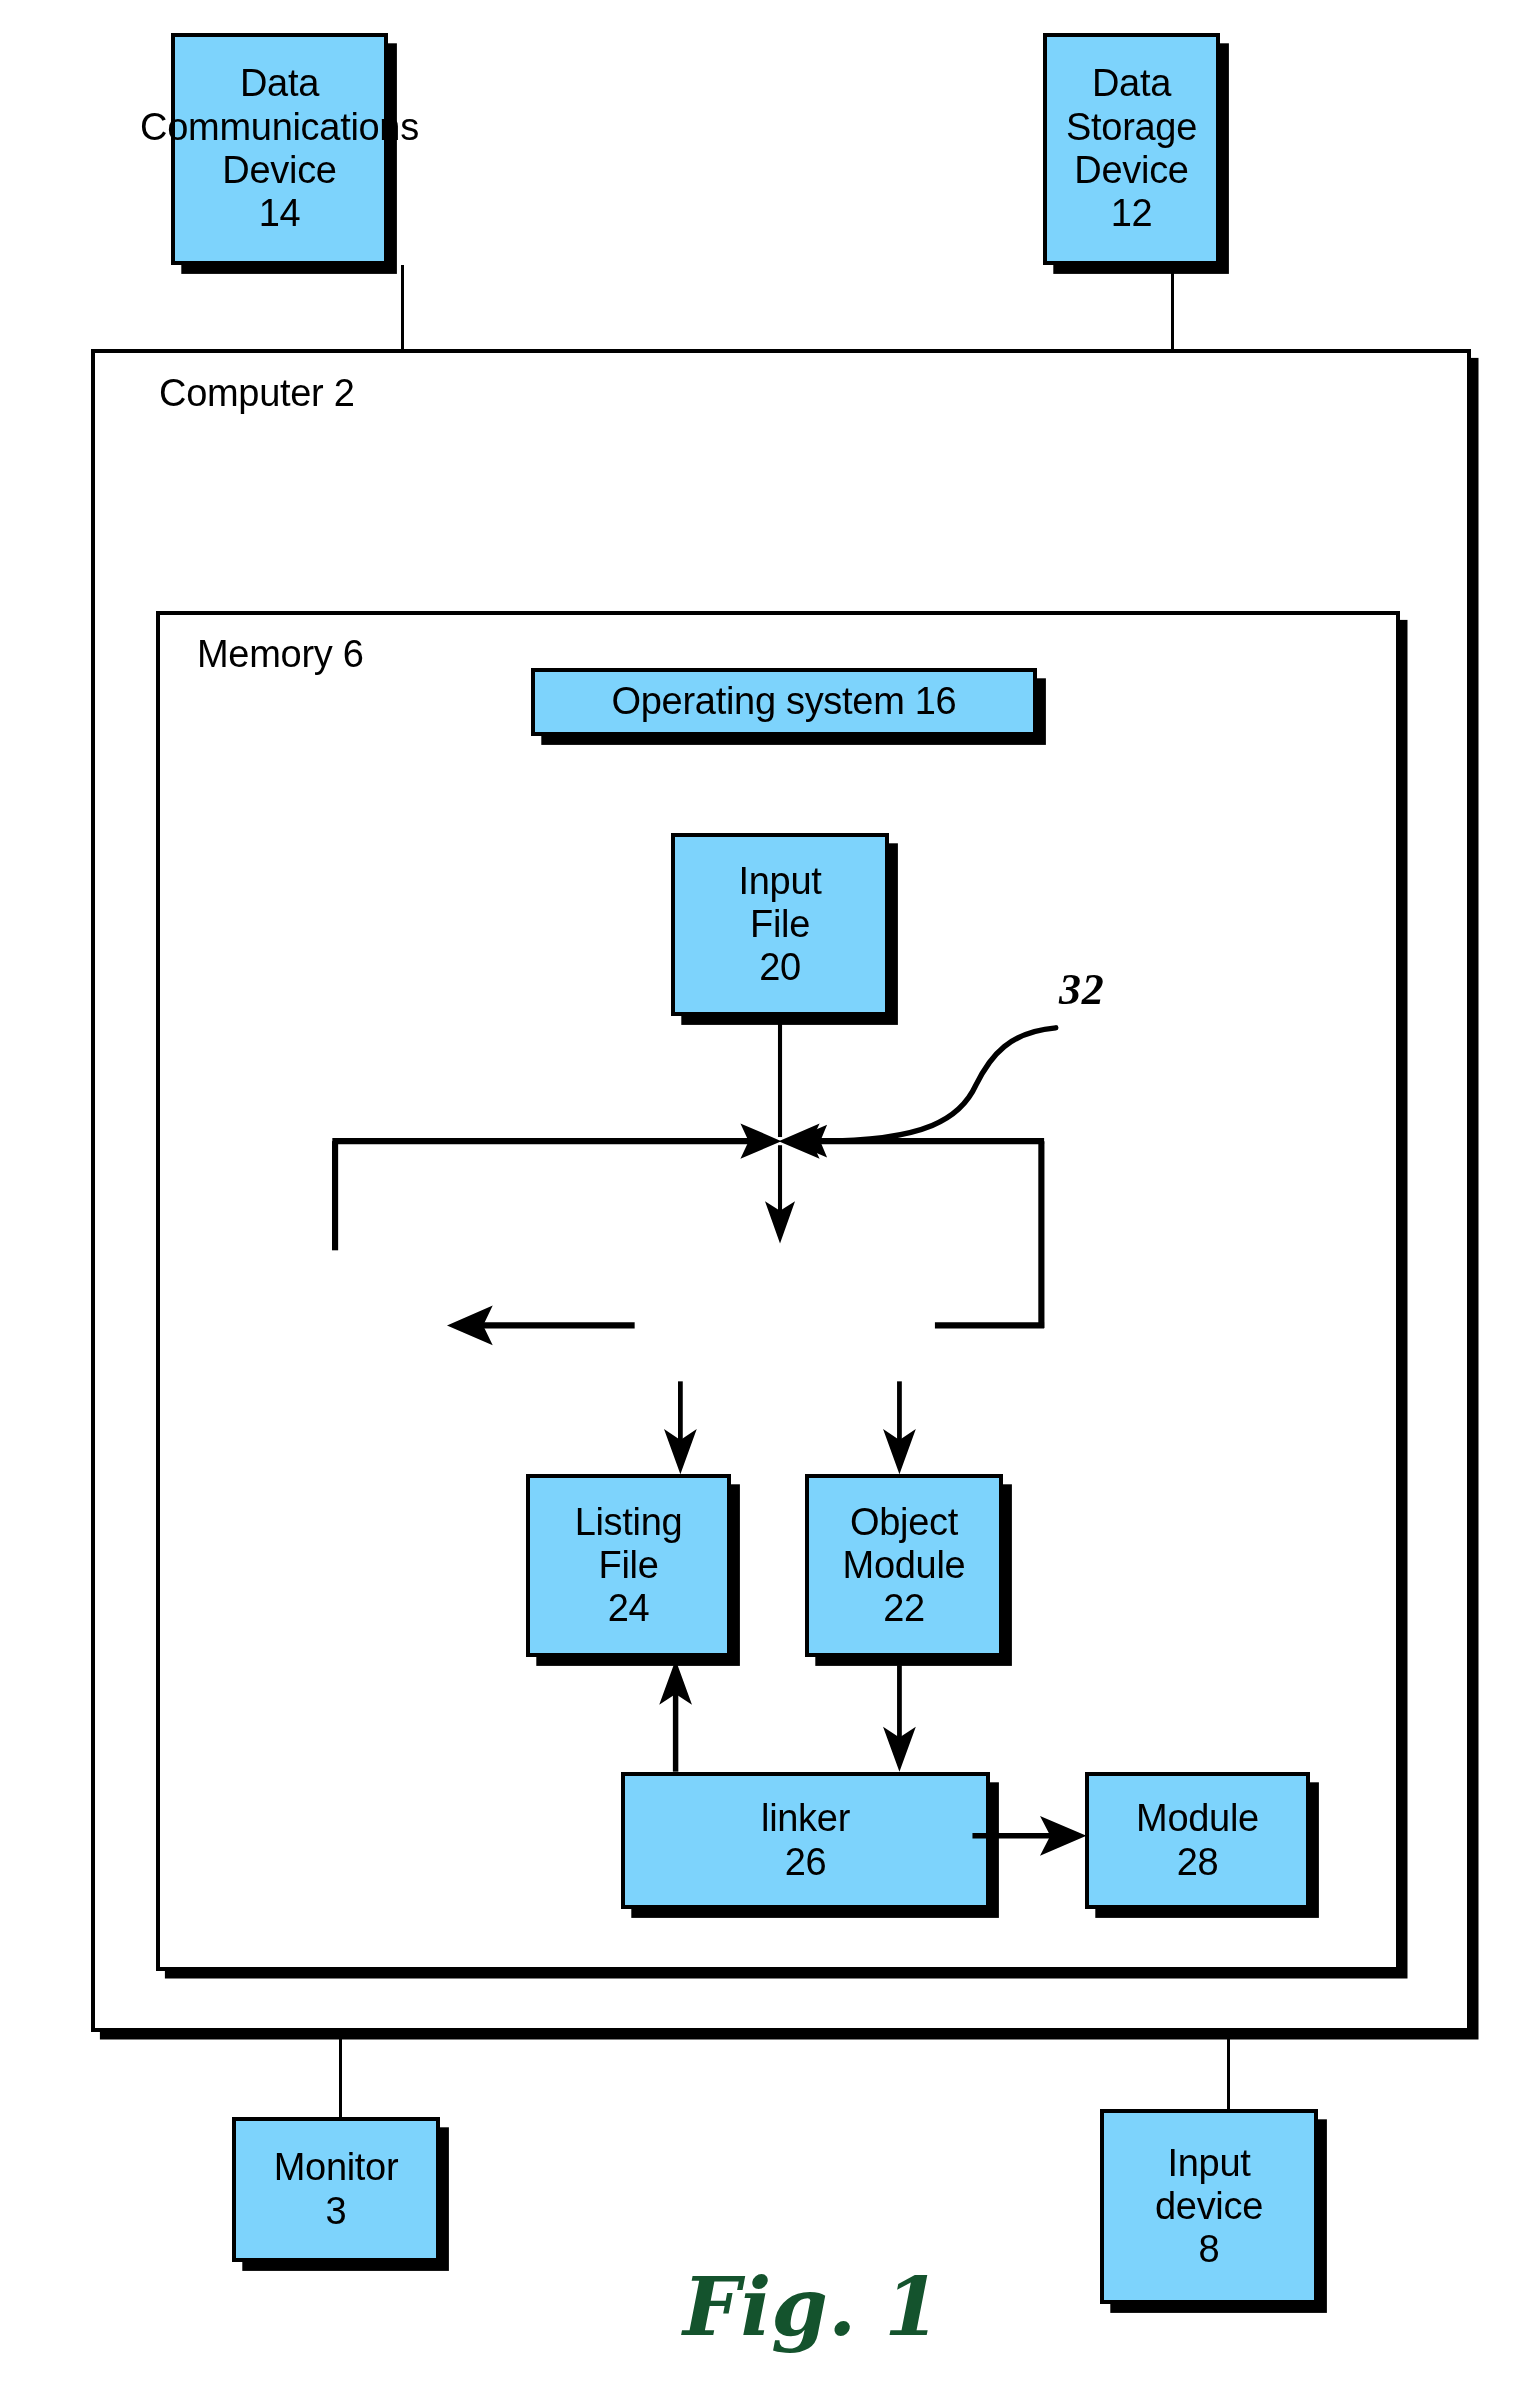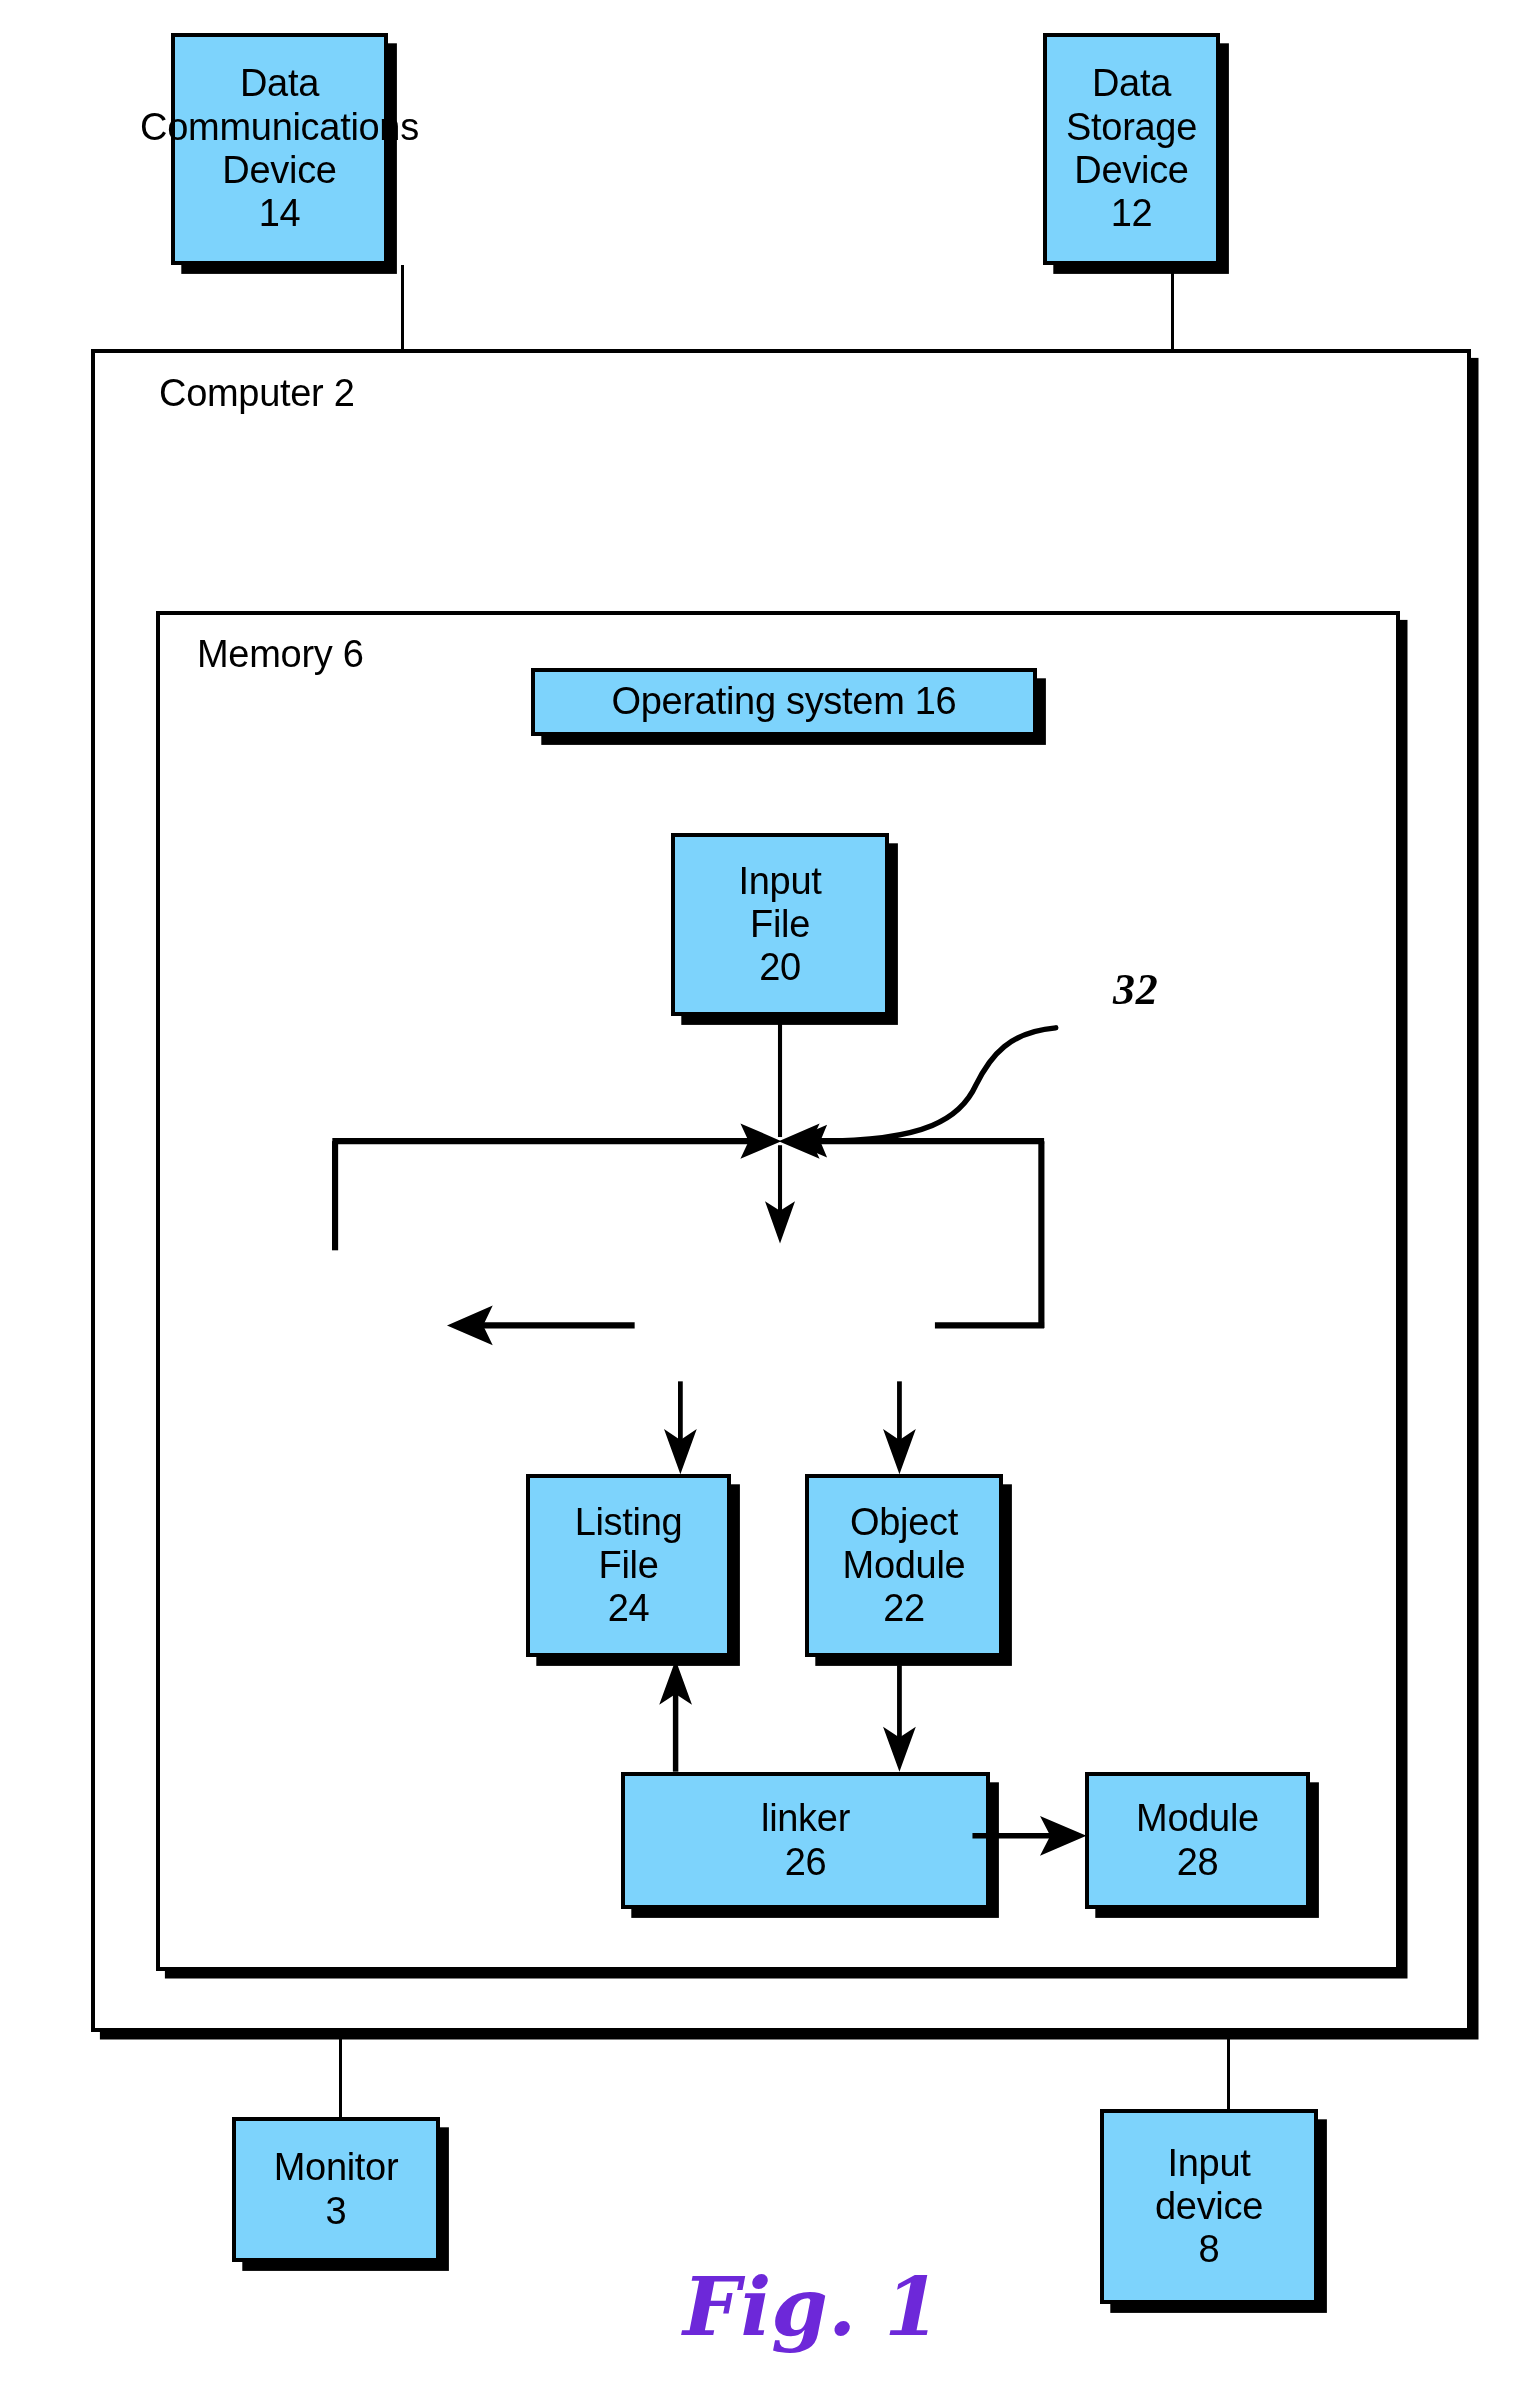--- a/index.html
+++ b/index.html
@@ -57,21 +57,21 @@
   .hline, .vline {
     position: absolute;
     background: #000000;
   }
   
   #figcaption {
     position: absolute;
     font-family: "DejaVu Serif", serif;
     font-style: italic;
     font-weight: 700;
-    color: #6d28d9;
+    color: #14532d;
     white-space: nowrap;
   }
   svg.overlay {
     position: absolute;
     left: 0;
     top: 0;
     width: 1530px;
     height: 2401px;
     pointer-events: none;
   }
@@ -193,19 +193,19 @@
     <line x1="990" y1="2596" x2="990" y2="2472" stroke="#000" stroke-width="8"></line>
     <path d="M990,2432 L966,2498 L990,2482 L1014,2498 Z" fill="#000"></path>
 
     <line x1="1318" y1="2440" x2="1318" y2="2552" stroke="#000" stroke-width="7"></line>
     <path d="M1318,2596 L1294,2530 L1318,2546 L1342,2530 Z" fill="#000"></path>
 
     <line x1="1425" y1="2690" x2="1545" y2="2690" stroke="#000" stroke-width="8"></line>
     <path d="M1592,2690 L1524,2661 L1539,2690 L1524,2719 Z" fill="#000"></path>
   </svg>
 
-  <div style="position:absolute; left:1113px; top:964px; font-family:'Liberation Serif',serif;
+  <div style="position:absolute; left:1059px; top:964px; font-family:'Liberation Serif',serif;
               font-style:italic; font-weight:700; font-size:44px; letter-spacing:0.7px;">32</div>
 
   <div id="figcaption" style="left:683px; top:2259px; font-size:81px;">Fig. 1</div>
 
 </div>
 
 
 </body></html>

